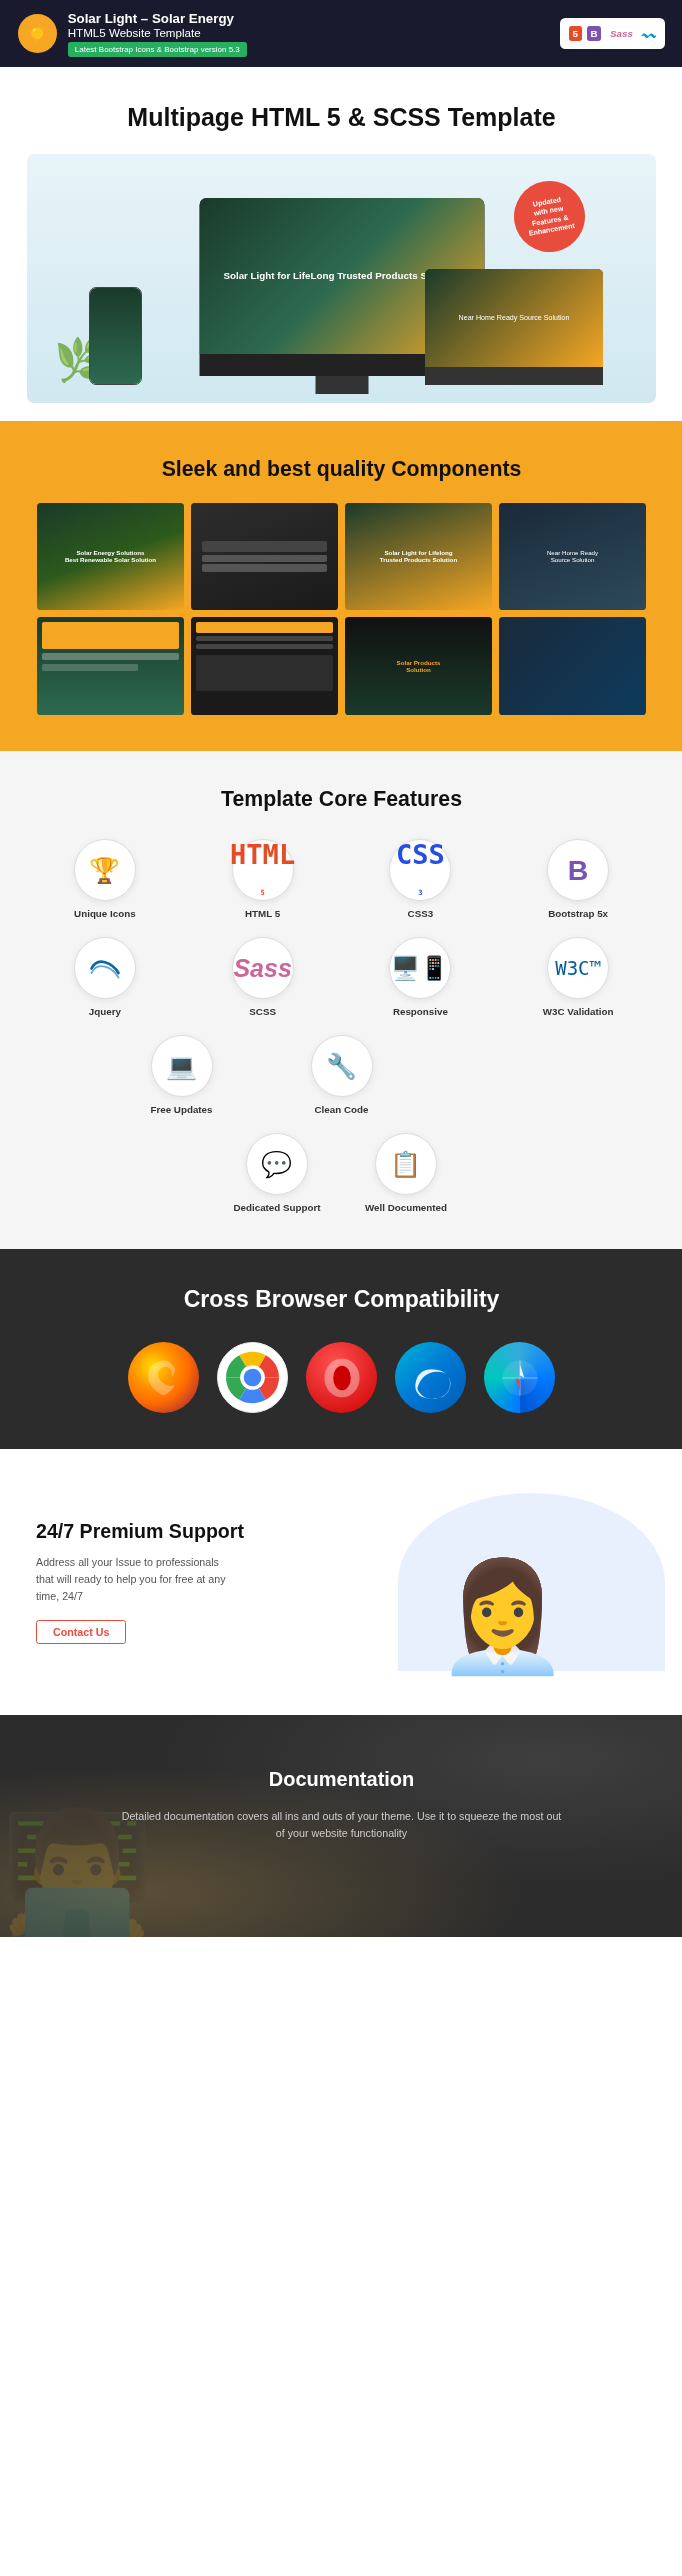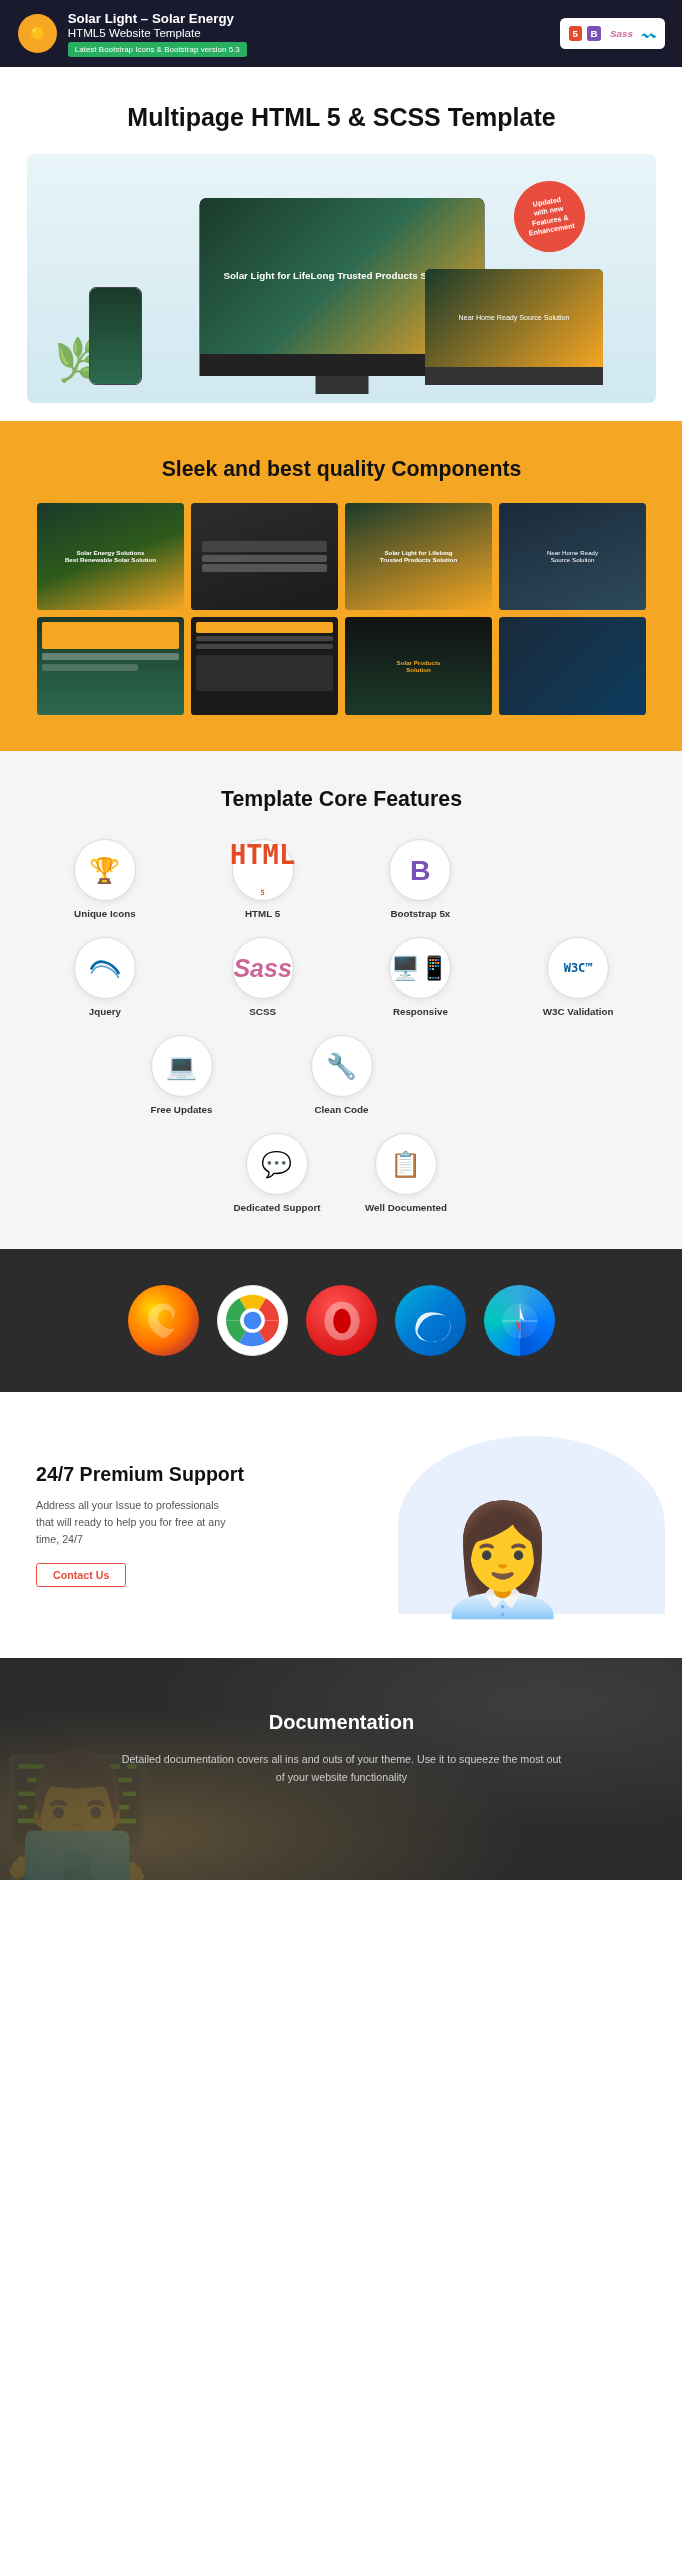--- a/index.html
+++ b/index.html
@@ -467,20 +467,26 @@
       <span class="feature-label">Unique Icons</span>
     </div>
     <div class="feature-item">
       <div class="feature-icon">
         <span class="icon-html5">HTML<br><small style="font-size:7.1px;">5</small></span>
       </div>
       <span class="feature-label">HTML 5</span>
     </div>
     <div class="feature-item">
       <div class="feature-icon">
+        <span class="icon-css3">CSS<br><small style="font-size:7.1px;">3</small></span>
+      </div>
+      <span class="feature-label">CSS3</span>
+    </div>
+    <div class="feature-item">
+      <div class="feature-icon">
         <span style="color:#7952b3; font-size:28.5px; font-weight:800;">B</span>
       </div>
       <span class="feature-label">Bootstrap 5x</span>
     </div>
   </div>
 
   <div class="features-row2">
     <div class="feature-item">
       <div class="feature-icon">
         <svg width="36" height="27" viewBox="0 0 40 30">
@@ -497,21 +503,21 @@
       <span class="feature-label">SCSS</span>
     </div>
     <div class="feature-item">
       <div class="feature-icon">
         <span style="font-size:23px;">🖥️📱</span>
       </div>
       <span class="feature-label">Responsive</span>
     </div>
     <div class="feature-item">
       <div class="feature-icon">
-        <span style="color:#005a9c; font-size:12px; font-weight:700; font-family:monospace;">W3C™</span>
+        <span style="color:#005a9c; font-size:19px; font-weight:400; font-family:monospace;">W3C™</span>
       </div>
       <span class="feature-label">W3C Validation</span>
     </div>
   </div>
 
   <div class="features-row3">
     <div class="feature-item">
       <div class="feature-icon">
         <span style="font-size:25px;">💻</span>
       </div>
@@ -535,20 +541,21 @@
     <div class="feature-item">
       <div class="feature-icon">
         <span style="font-size:25px; color:#3498db;">📋</span>
       </div>
       <span class="feature-label">Well Documented</span>
     </div>
   </div>
 </section>
 
 <section class="browser-section">
+  <h2>Cross Browser Compatibility</h2>
   <div class="browser-icons">
     <div class="browser-icon" style="background: radial-gradient(circle at 35% 35%, #ffdd00 0%, #ff9500 30%, #ff6b00 55%, #c0392b 80%);">
       <svg width="44" height="44" viewBox="0 0 50 50">
         <circle cx="25" cy="25" r="20" fill="none"></circle>
         <path d="M25 5 C15 5 7 13 7 23 C7 33 15 41 25 45 C30 42 35 38 37 33 C33 35 28 34 25 31 C19 28 17 22 19 17 C21 13 26 11 30 13 C34 15 35 20 33 24 C36 22 38 18 37 14 C35 9 30 5 25 5Z" fill="rgba(255,255,255,0.3)"></path>
       </svg>
     </div>
     <div class="browser-icon" style="background: white; border: 1.8px solid #eee; position:relative; overflow:hidden;">
       <svg width="53" height="53" viewBox="0 0 60 60">
         <circle cx="30" cy="30" r="30" fill="white"></circle>

